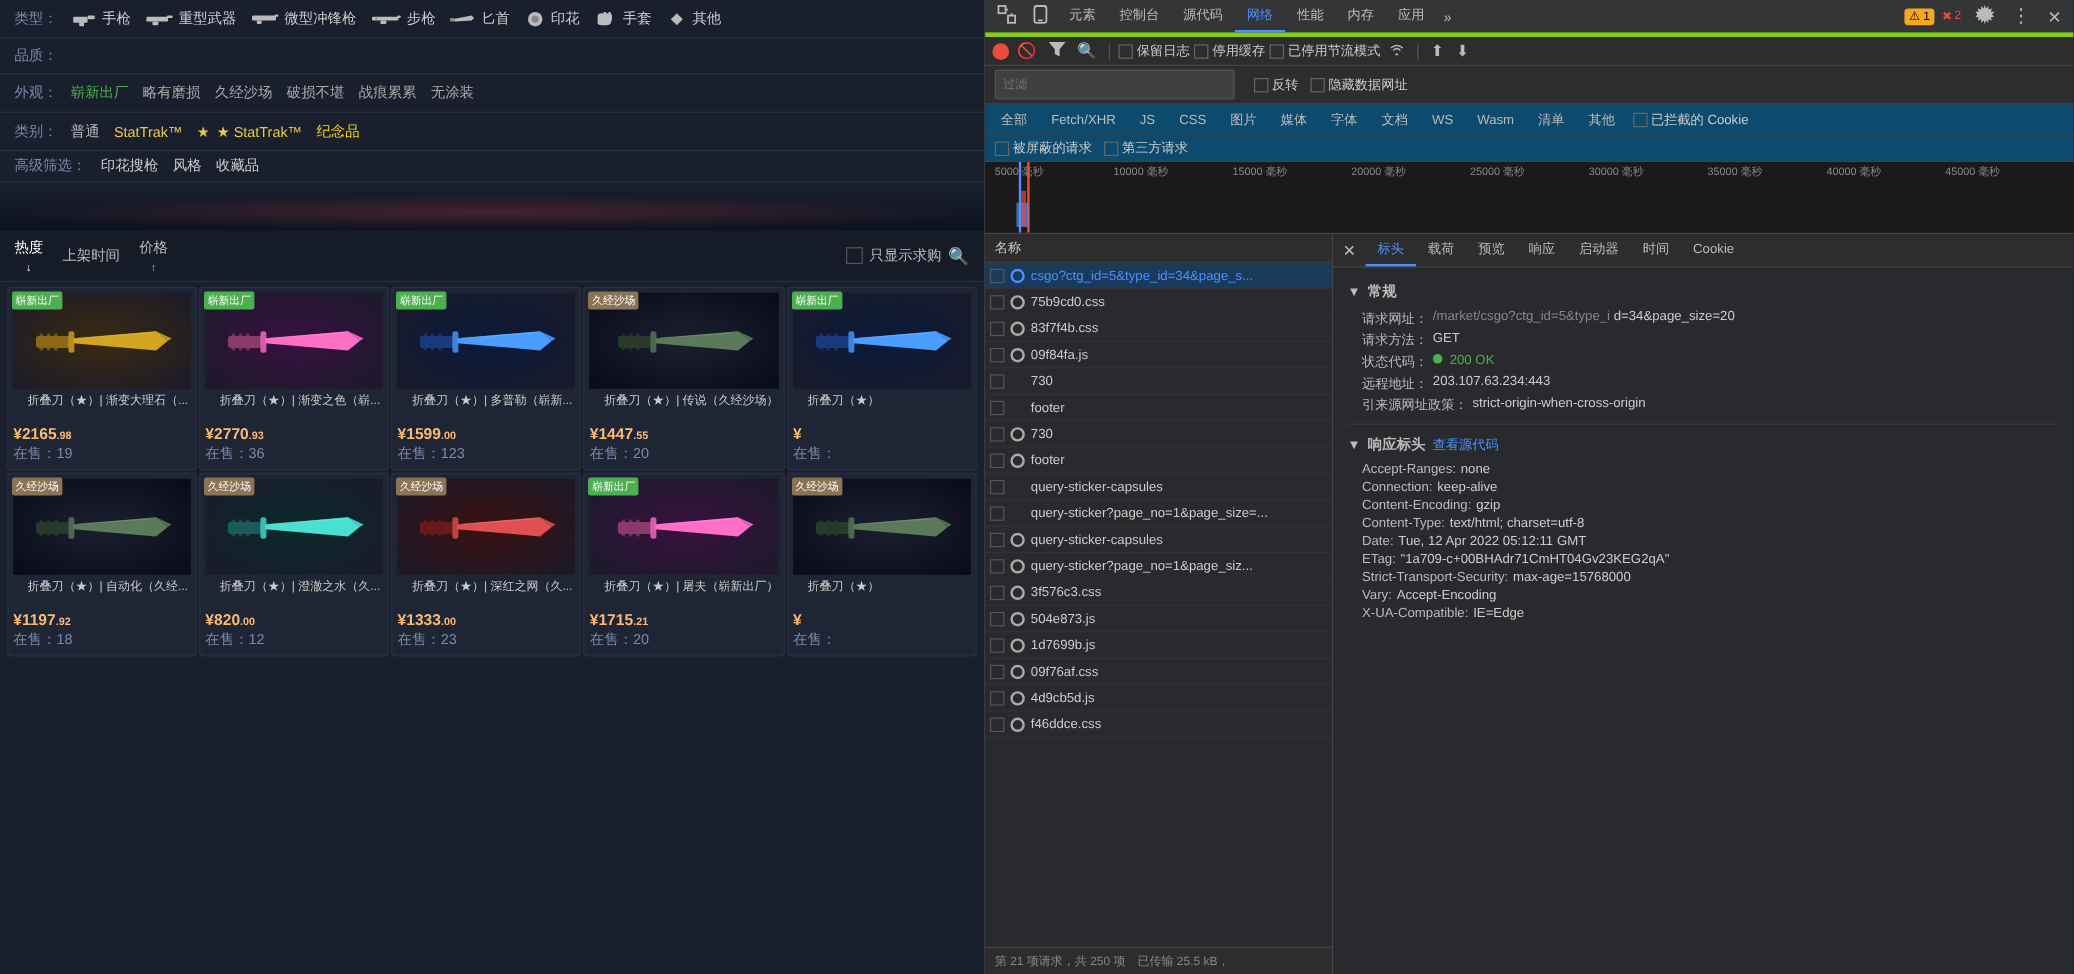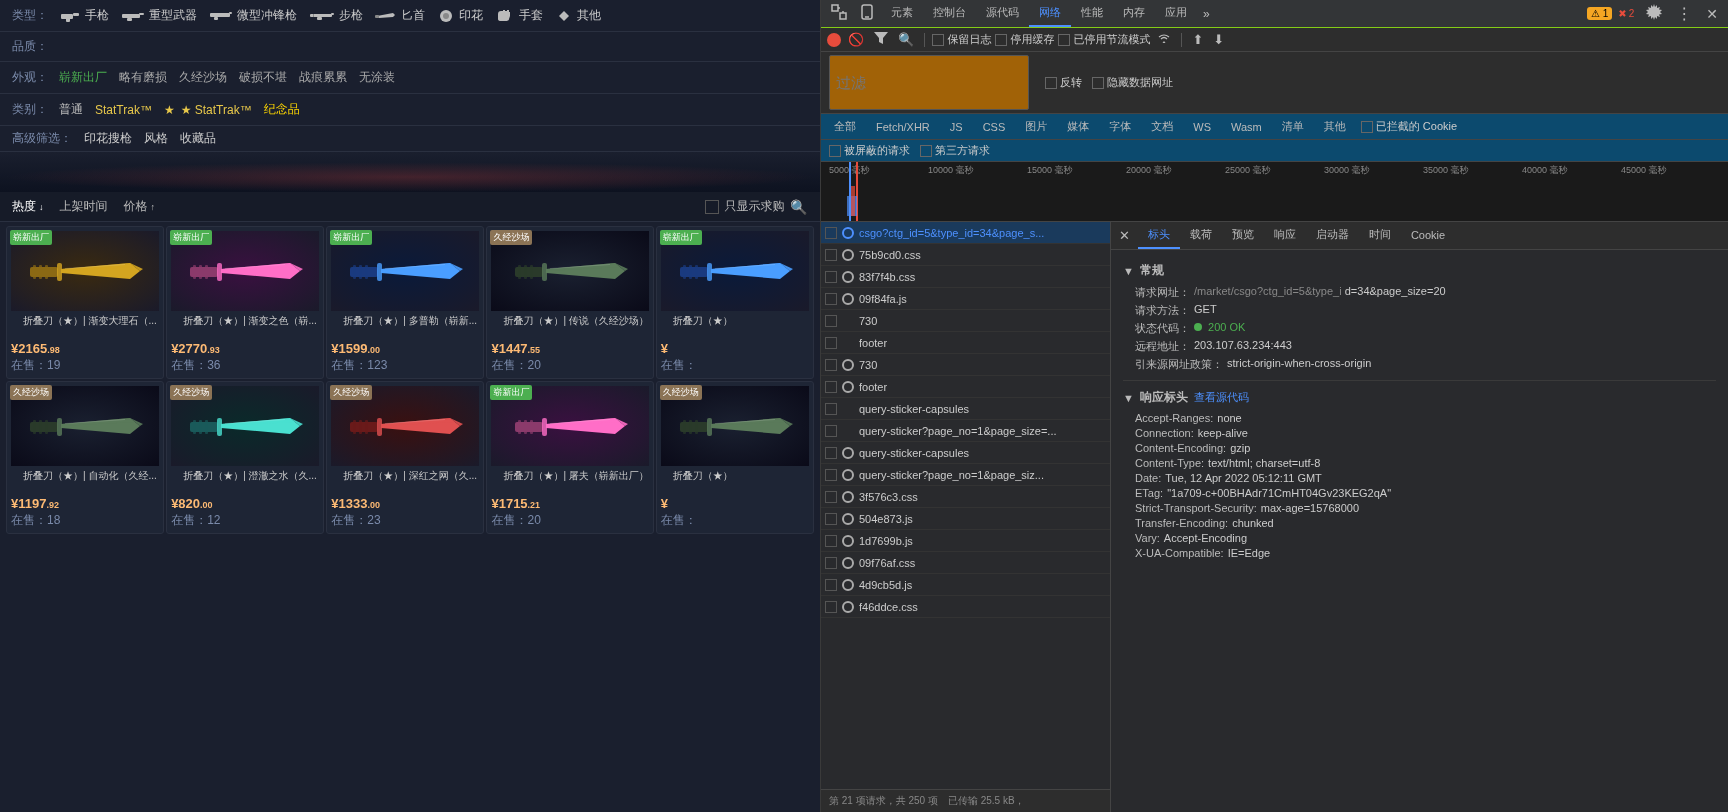--- a/index.html
+++ b/index.html
@@ -76,20 +76,21 @@
       border-bottom: 1px solid #2a3040;
       gap: 16px;
     }
 
     .sort-item {
       display: flex;
       align-items: center;
       gap: 3px;
       cursor: pointer;
       color: #bbb;
+      flex-direction: column;
     }
 
     .sort-item.active { color: #fff; }
 
     .sort-arrow { font-size: 9px; }
 
     .search-only {
       margin-left: auto;
       display: flex;
       align-items: center;
@@ -191,21 +192,21 @@
       flex-direction: column;
       border-left: 1px solid #3a3a3a;
       flex-shrink: 0;
     }
 
     
     .devtools-tabs {
       display: flex;
       align-items: center;
       background: #333537;
-      border-bottom: 1px solid #84cc16;
+      border-bottom: 4px solid #84cc16;
       padding: 0 4px;
       gap: 0;
       flex-shrink: 0;
     }
 
     .devtools-tab {
       padding: 5px 10px;
       font-size: 11px;
       cursor: pointer;
       color: #bbb;
@@ -308,25 +309,25 @@
       background: #2d2d2d;
       border-bottom: 1px solid #444;
       padding: 3px 8px;
       gap: 8px;
       flex-shrink: 0;
     }
 
     .filter-input {
       flex: 1;
       max-width: 200px;
-      background: #a16207;
+      background: #404040;
       border: 1px solid #555;
       color: #ccc;
-      font-size: 15px;
-      padding: 18px 6px;
+      font-size: 10px;
+      padding: 6px 6px;
       border-radius: 2px;
     }
 
     .filter-checkbox-group {
       display: flex;
       align-items: center;
       gap: 10px;
       margin-left: 8px;
     }
 
@@ -1163,20 +1164,23 @@
     <div class="timeline-marker-blue"></div>
     <div class="timeline-marker-red"></div>
 
     <div style="position:absolute; bottom:5px; left:26px; width:10px; height:20px; background:#4d90fe; opacity:0.7;"></div>
     <div style="position:absolute; bottom:5px; left:30px; width:4px; height:30px; background:#e74c3c; opacity:0.7;"></div>
   </div>
 
   <div class="devtools-body">
 
     <div class="network-list">
+      <div class="network-list-header">
+        <span>名称</span>
+      </div>
       <div class="network-list-body" id="network-list-body">
           <div class="net-row selected">
     <span class="net-row-checkbox"></span>
     <span class="net-row-icon">
               <span class="circle-icon-blue"></span>
             </span>
     <span class="net-row-name highlighted">csgo?ctg_id=5&amp;type_id=34&amp;page_s...</span>
   </div>
           <div class="net-row">
     <span class="net-row-checkbox"></span>
@@ -1378,24 +1382,20 @@
   </div>
             <div class="property-row">
     <span class="property-key">ETag:</span>
     <span class="property-value">"1a709-c+00BHAdr71CmHT04Gv23KEG2qA"</span>
   </div>
             <div class="property-row">
     <span class="property-key">Strict-Transport-Security:</span>
     <span class="property-value">max-age=15768000</span>
   </div>
             <div class="property-row">
-    <span class="property-key">Transfer-Encoding:</span>
-    <span class="property-value">chunked</span>
-  </div>
-            <div class="property-row">
     <span class="property-key">Vary:</span>
     <span class="property-value">Accept-Encoding</span>
   </div>
             <div class="property-row">
     <span class="property-key">X-UA-Compatible:</span>
     <span class="property-value">IE=Edge</span>
   </div>
           </div>
 
       </div>

